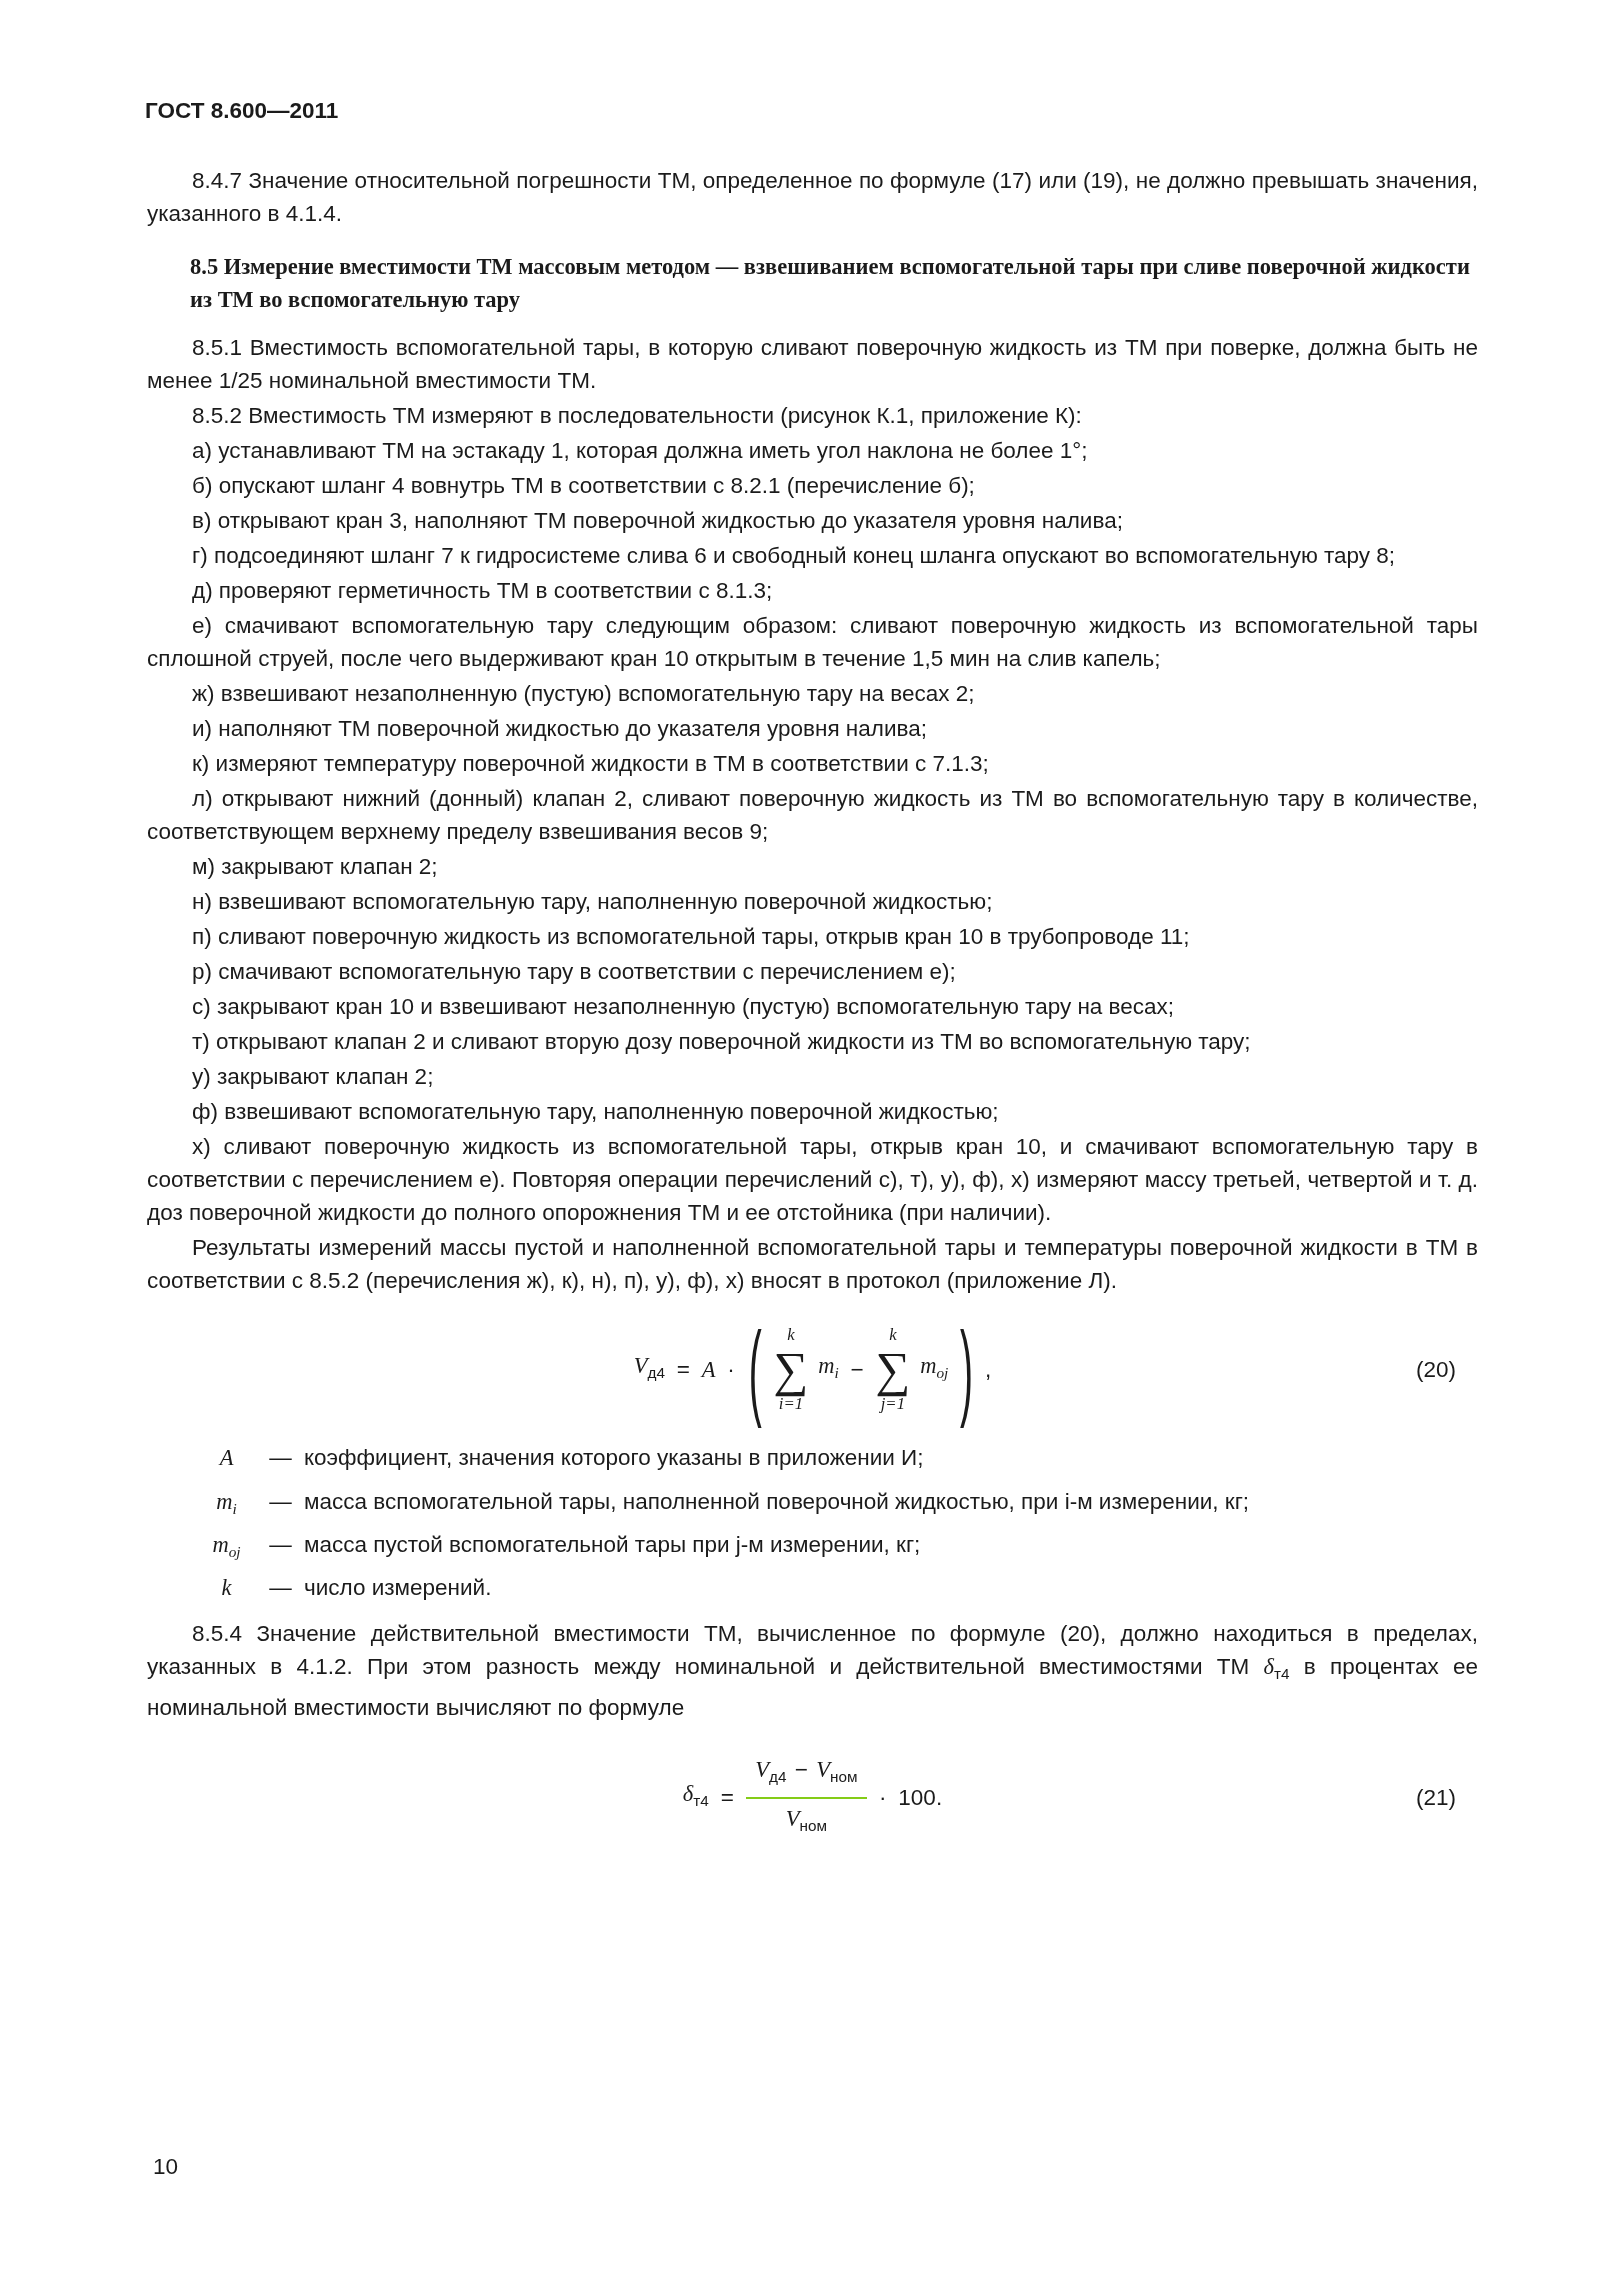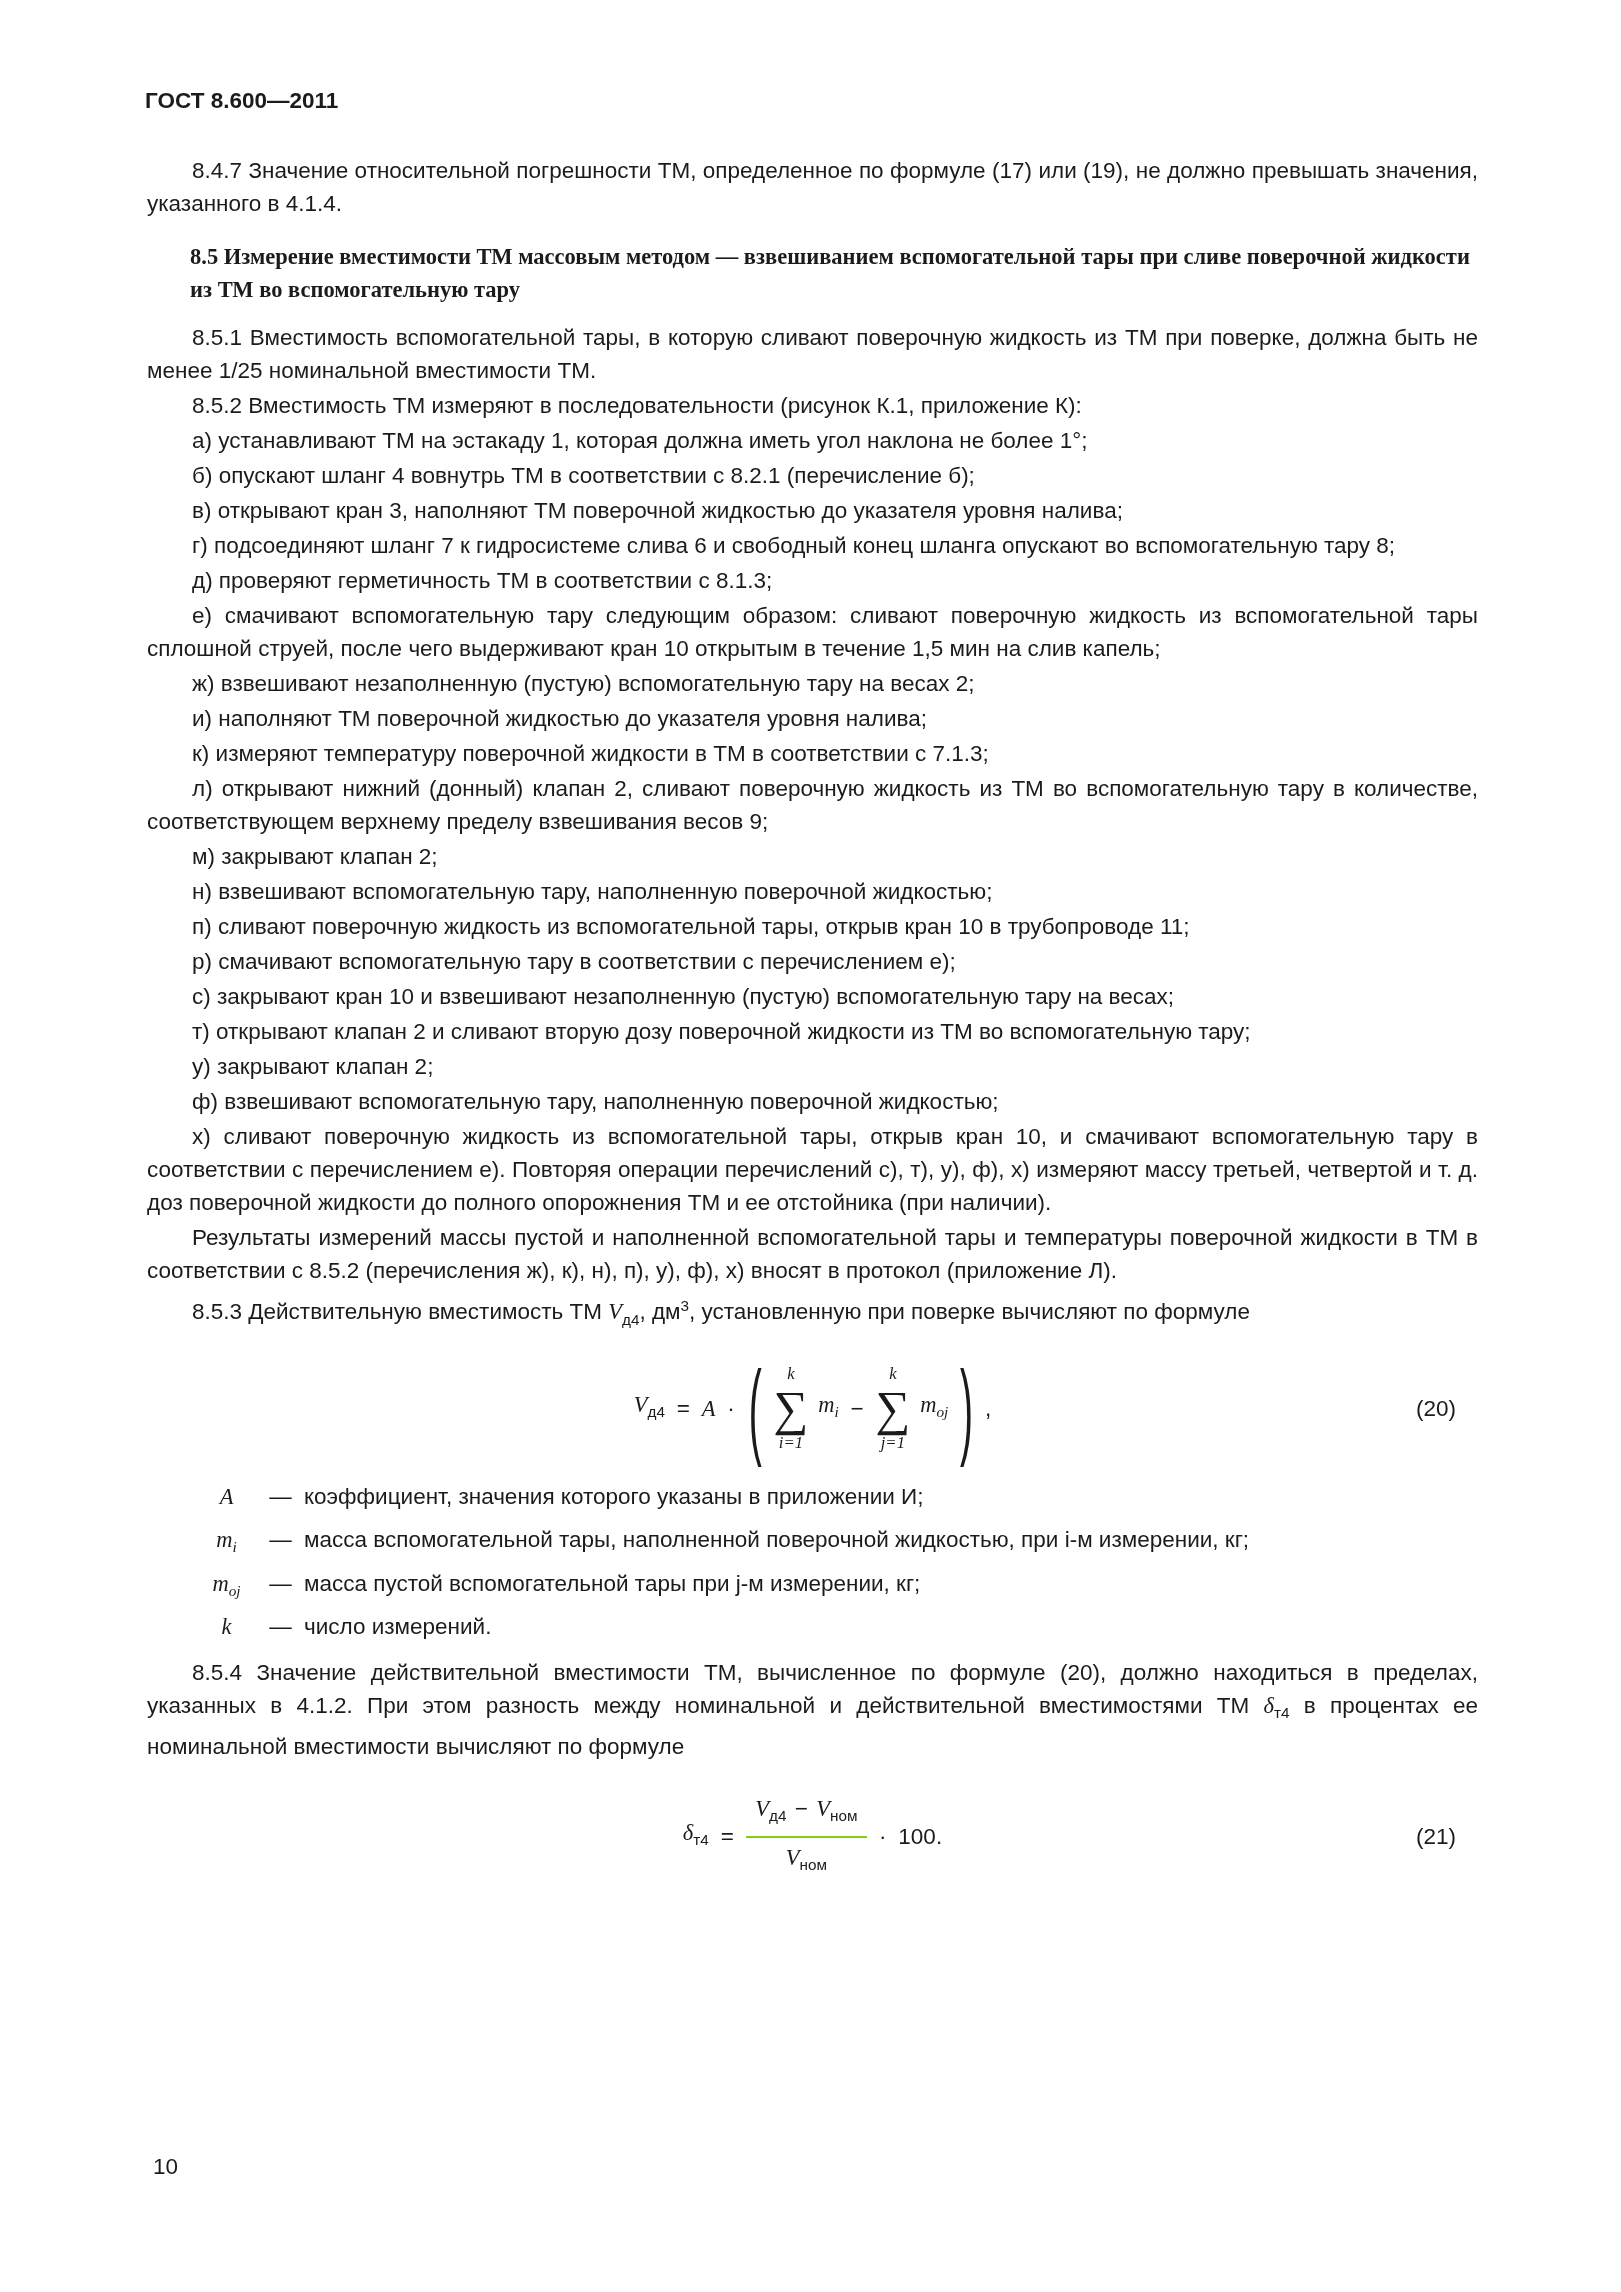--- a/index.html
+++ b/index.html
@@ -8,21 +8,21 @@
     background: #ffffff;
     color: #1b1b1b;
     font-family: "Liberation Sans", sans-serif;
     font-size: 22.5px;
     line-height: 33px;
     position: relative;
     overflow: hidden;
   }
   .page {
     position: absolute;
-    top: 84px; left: 145px;
+    top: 94px; left: 145px;
     width: 1335px;
   }
   .doc-header {
     font-weight: 700;
     margin-bottom: 37px;
   }
   p.para {
     margin: 2px;
     text-indent: 45px;
     text-align: justify;
@@ -137,23 +137,20 @@
   <p class="para">п) сливают поверочную жидкость из вспомогательной тары, открыв кран 10 в трубопроводе 11;</p>
   <p class="para">р) смачивают вспомогательную тару в соответствии с перечислением е);</p>
   <p class="para">с) закрывают кран 10 и взвешивают незаполненную (пустую) вспомогательную тару на весах;</p>
   <p class="para">т) открывают клапан 2 и сливают вторую дозу поверочной жидкости из ТМ во вспомогательную тару;</p>
   <p class="para">у) закрывают клапан 2;</p>
   <p class="para">ф) взвешивают вспомогательную тару, наполненную поверочной жидкостью;</p>
   <p class="para">х) сливают поверочную жидкость из вспомогательной тары, открыв кран 10, и смачивают вспомогательную тару в соответствии с перечислением е). Повторяя операции перечислений с), т), у), ф), х) измеряют массу третьей, четвертой и т. д. доз поверочной жидкости до полного опорожнения ТМ и ее отстойника (при наличии).</p>
 
   <p class="para">Результаты измерений массы пустой и наполненной вспомогательной тары и температуры поверочной жидкости в ТМ в соответствии с 8.5.2 (перечисления ж), к), н), п), у), ф), х) вносят в протокол (приложение Л).</p>
 
-  <p class="para">
-    <span>8.5.3 Действительную вместимость ТМ </span><span class="var">V</span><span class="sub">д4</span><span>, дм</span><span class="sup">3</span><span>, установленную при поверке вычисляют по формуле</span>
-  </p>
 
   <div class="formula-row">
     <span class="eq-spacer"></span>
     <span class="formula-center">
       <span class="term"><span class="var">V</span><span class="sub">д4</span></span>
       <span class="op">=</span>
       <span class="var">A</span>
       <span class="op">·</span>
       <span class="big-paren">(</span>
       <span class="sum">

